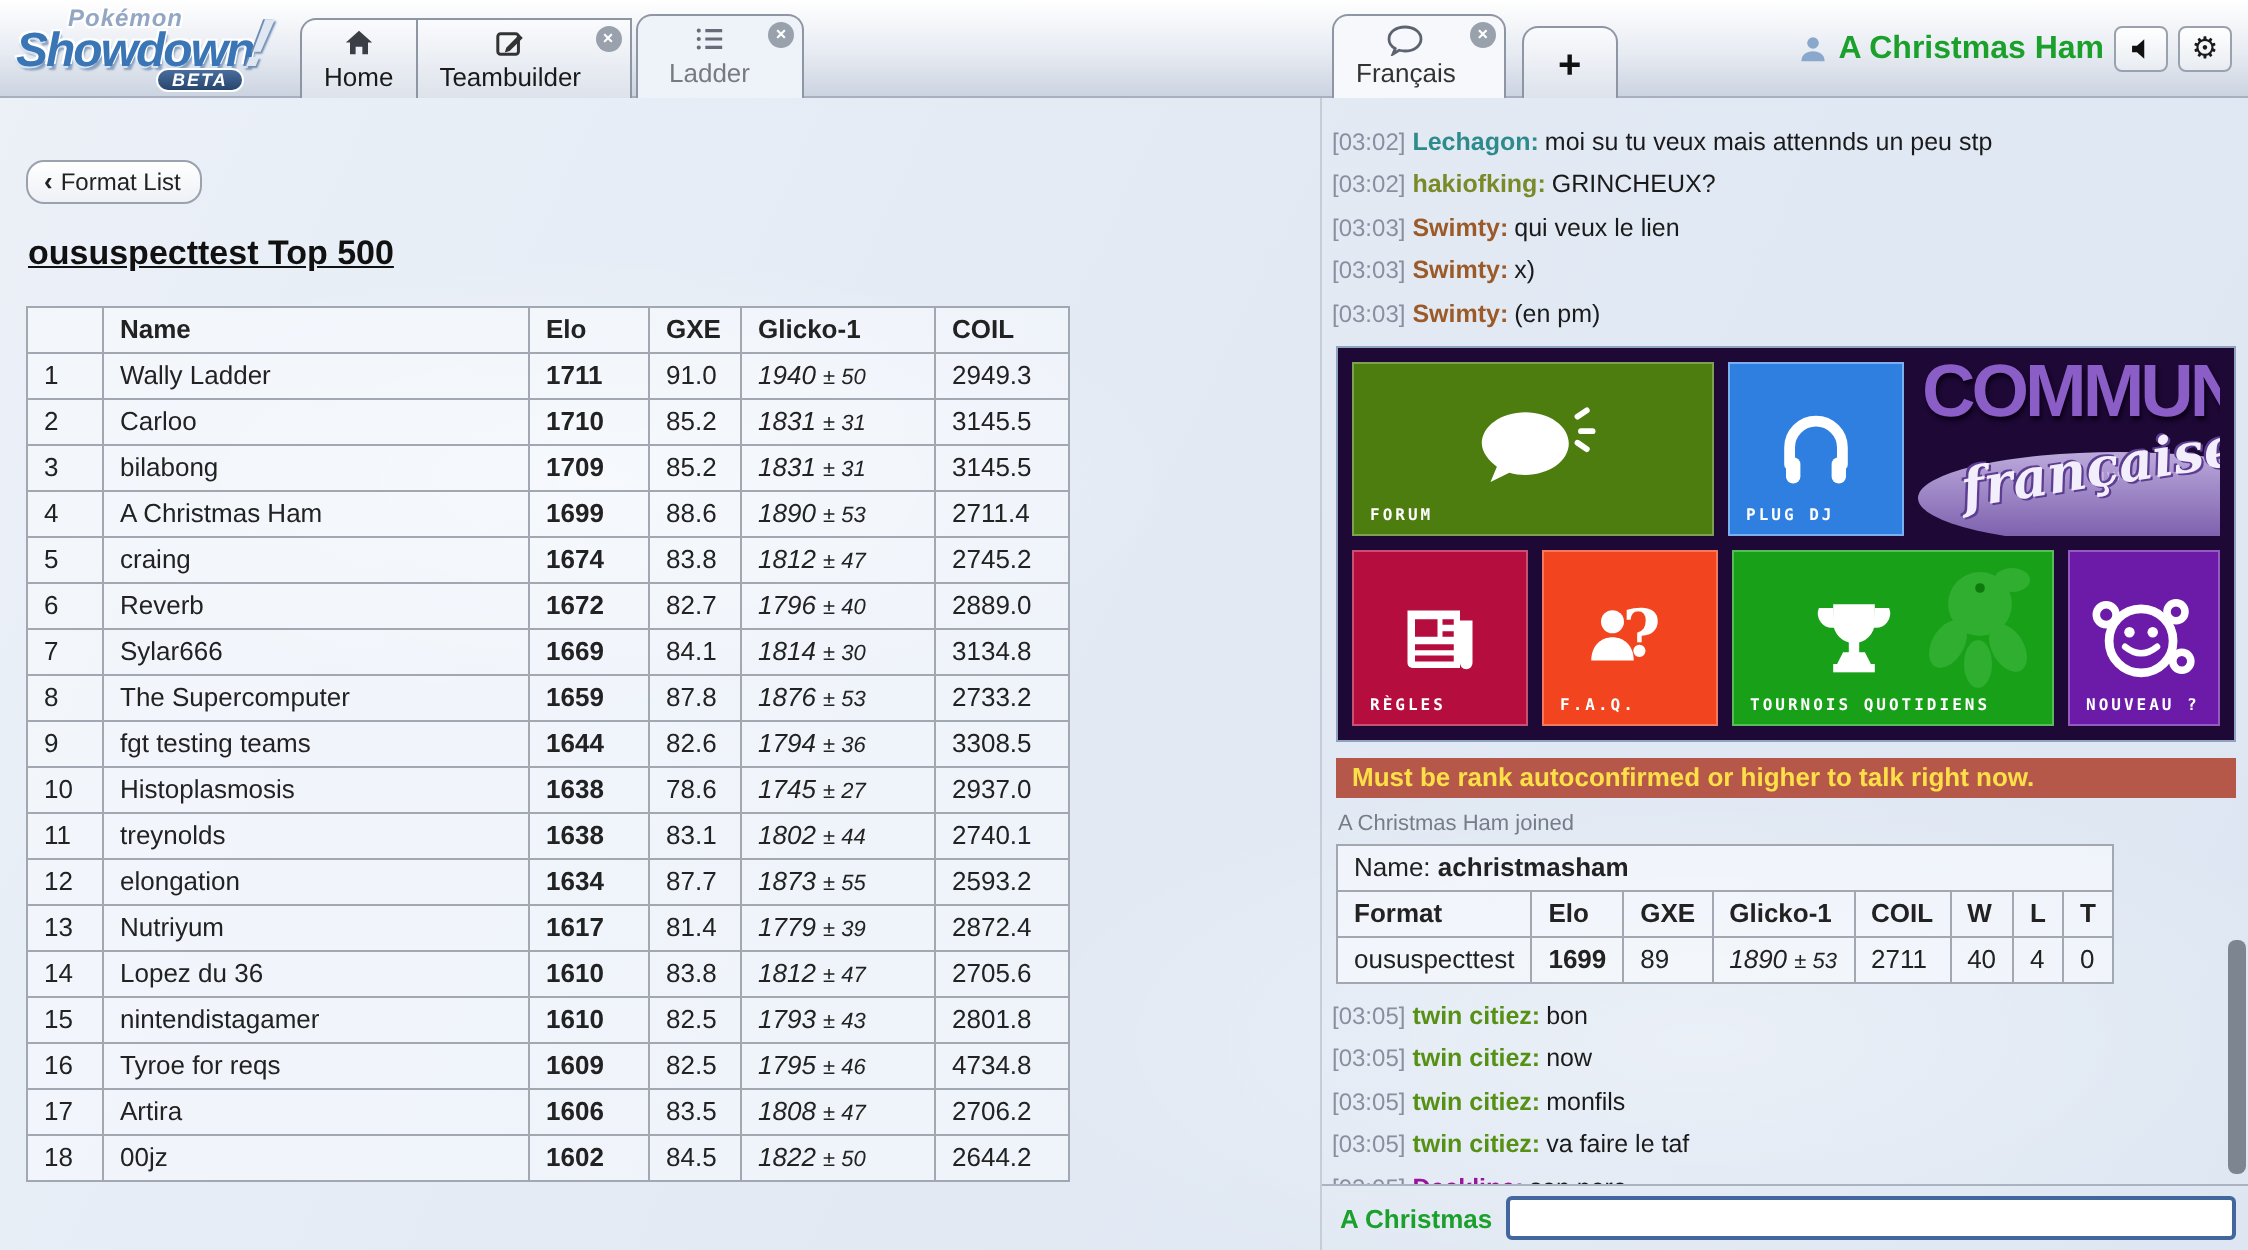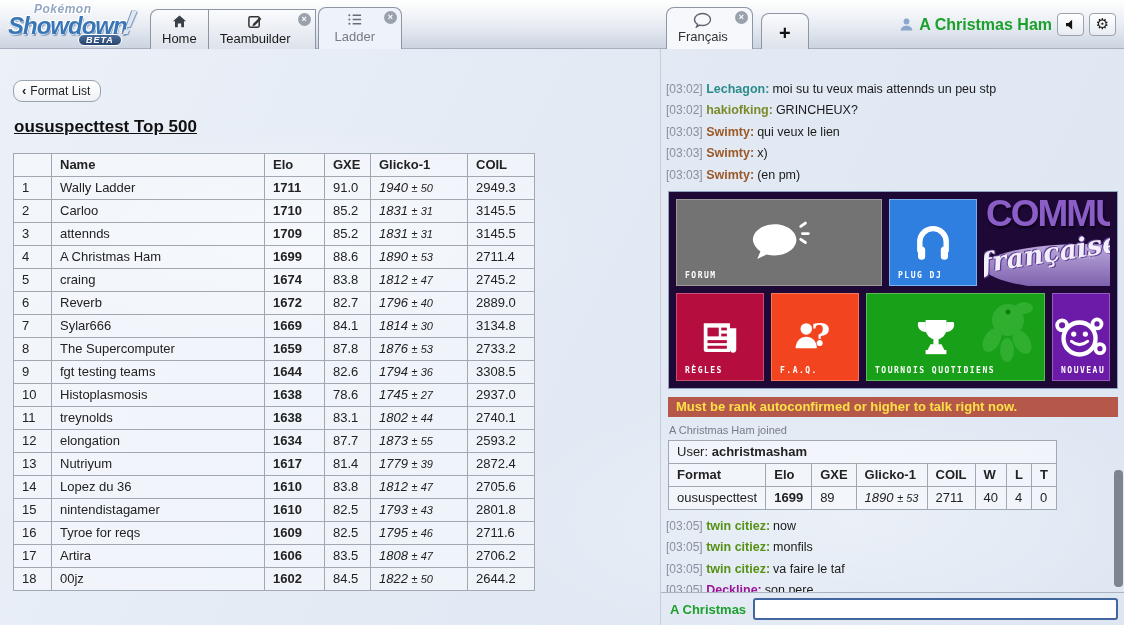--- a/index.html
+++ b/index.html
@@ -93,21 +93,21 @@
   td.c-elo, th.c-elo { width: 60px; }
   td.c-elo { font-weight: bold; }
   td.c-gxe, th.c-gxe { width: 46px; }
   td.c-glicko, th.c-glicko { width: 97px; }
   td.c-glicko { font-style: italic; }
   td.c-glicko small { font-size: 11px; font-style: italic; }
   td.c-coil, th.c-coil { width: 67px; }
 
   
   #chat-panel { position: absolute; left: 660px; top: 49px; right: 0; bottom: 0; border-left: 1px solid #c6cdd9; }
-  #chat-log { position: absolute; top: 0; left: 0; right: 0; bottom: 33px; overflow: hidden; padding: 4px 4px 0 5px; margin-top: 30px; }
+  #chat-log { position: absolute; top: 0; left: 0; right: 0; bottom: 33px; overflow: hidden; padding: 16px 4px 0 5px; }
   .msg { line-height: 21.4px; font-size: 12.5px; color: #1a1a1a; white-space: nowrap; }
   .msg:first-child { margin-top: -4px; }
   .msg .ts { color: #8a8fa0; font-size: 12px; }
   .msg .uname { font-weight: bold; }
   .msg .uname::after { content: ":"; }
   .msg .mtext { margin-left: 3px; }
 
   
   #banner {
     margin: 5px 0 0 2px; width: 450px; border: 1px solid #8fa3c0;
@@ -115,26 +115,26 @@
   }
   .brow { display: flex; gap: 7px; }
   .brow + .brow { margin-top: 7px; }
   .tile { position: relative; height: 87px; flex: none; border: 1px solid rgba(255,255,255,0.28);
     display: flex; align-items: center; justify-content: center; overflow: hidden; cursor: pointer; }
   .brow2 .tile { height: 88px; }
   .tile-label {
     position: absolute; left: 8px; bottom: 5px; color: #fff;
     font: bold 8px "DejaVu Sans Mono", monospace; letter-spacing: 1.5px; white-space: nowrap;
   }
-  .t-forum { width: 206px; background: #737373; }
+  .t-forum { width: 181px; background: #4d7c0f; }
   .t-plugdj { width: 88px; background: #2e7fe0; border-color: #7ab0ef; }
   .t-comm { flex: 1; background: transparent; border: none; cursor: pointer; }
   .t-regles { width: 88px; background: #b50d3d; }
   .t-faq { width: 88px; background: #f2441f; }
-  .t-tournois { width: 179px; background: #18a018; }
+  .t-tournois { width: 161px; background: #18a018; }
   .t-nouveau { flex: 1; background: #6b1ba8; }
   .comm-title {
     position: absolute; left: 2px; top: -6px; font-size: 37px; font-weight: bold; letter-spacing: -2px;
     color: #8b5dc6; text-shadow: 1px 2px 2px #0d0118; white-space: nowrap;
   }
   .comm-blob {
     position: absolute; left: 0px; bottom: -4px; width: 200px; height: 46px; border-radius: 50%;
     background: linear-gradient(#c4b2e4, #7d5fb0); opacity: 0.95;
   }
   .comm-script {
@@ -286,21 +286,21 @@
       <tr>
           <td class="c-rank">2</td>
           <td class="c-name">Carloo</td>
           <td class="c-elo">1710</td>
           <td class="c-gxe">85.2</td>
           <td class="c-glicko"><span>1831</span> <small>± 31</small></td>
           <td class="c-coil">3145.5</td>
         </tr>
       <tr>
           <td class="c-rank">3</td>
-          <td class="c-name">attennds</td>
+          <td class="c-name">bilabong</td>
           <td class="c-elo">1709</td>
           <td class="c-gxe">85.2</td>
           <td class="c-glicko"><span>1831</span> <small>± 31</small></td>
           <td class="c-coil">3145.5</td>
         </tr>
       <tr>
           <td class="c-rank">4</td>
           <td class="c-name">A Christmas Ham</td>
           <td class="c-elo">1699</td>
           <td class="c-gxe">88.6</td>
@@ -394,21 +394,21 @@
           <td class="c-gxe">82.5</td>
           <td class="c-glicko"><span>1793</span> <small>± 43</small></td>
           <td class="c-coil">2801.8</td>
         </tr>
       <tr>
           <td class="c-rank">16</td>
           <td class="c-name">Tyroe for reqs</td>
           <td class="c-elo">1609</td>
           <td class="c-gxe">82.5</td>
           <td class="c-glicko"><span>1795</span> <small>± 46</small></td>
-          <td class="c-coil">2711.6</td>
+          <td class="c-coil">4734.8</td>
         </tr>
       <tr>
           <td class="c-rank">17</td>
           <td class="c-name">Artira</td>
           <td class="c-elo">1606</td>
           <td class="c-gxe">83.5</td>
           <td class="c-glicko"><span>1808</span> <small>± 47</small></td>
           <td class="c-coil">2706.2</td>
         </tr>
       <tr>
@@ -530,21 +530,21 @@
       </div>
     </div>
 
     <div id="notice">Must be rank autoconfirmed or higher to talk right now.</div>
 
     <div id="joined">A Christmas Ham joined</div>
 
     <table class="ucard">
       <tbody>
         <tr>
-          <td colspan="8"><span>User:</span> <b>achristmasham</b></td>
+          <td colspan="8"><span>Name:</span> <b>achristmasham</b></td>
         </tr>
         <tr>
           <th>Format</th>
           <th>Elo</th>
           <th>GXE</th>
           <th>Glicko-1</th>
           <th>COIL</th>
           <th>W</th>
           <th>L</th>
           <th>T</th>
@@ -556,20 +556,21 @@
           <td class="uc-glicko"><span>1890</span> <small>± 53</small></td>
           <td>2711</td>
           <td>40</td>
           <td>4</td>
           <td>0</td>
         </tr>
       </tbody>
     </table>
 
     <div style="height:6px;"></div>
+    <div class="msg"><span class="ts">[03:05]</span> <span class="uname" style="color: rgb(86, 145, 21);">twin citiez</span><span class="mtext">bon</span></div>
     <div class="msg"><span class="ts">[03:05]</span> <span class="uname" style="color: rgb(86, 145, 21);">twin citiez</span><span class="mtext">now</span></div>
     <div class="msg"><span class="ts">[03:05]</span> <span class="uname" style="color: rgb(86, 145, 21);">twin citiez</span><span class="mtext">monfils</span></div>
     <div class="msg"><span class="ts">[03:05]</span> <span class="uname" style="color: rgb(86, 145, 21);">twin citiez</span><span class="mtext">va faire le taf</span></div>
     <div class="msg"><span class="ts">[03:05]</span> <span class="uname" style="color: rgb(153, 22, 156);">Deckline</span><span class="mtext">son pere</span></div>
   </div>
 
   <div id="chat-scrollthumb"></div>
 
   <div id="input-bar">
     <span id="input-label" style="color: rgb(28, 160, 44);">A Christmas</span>

